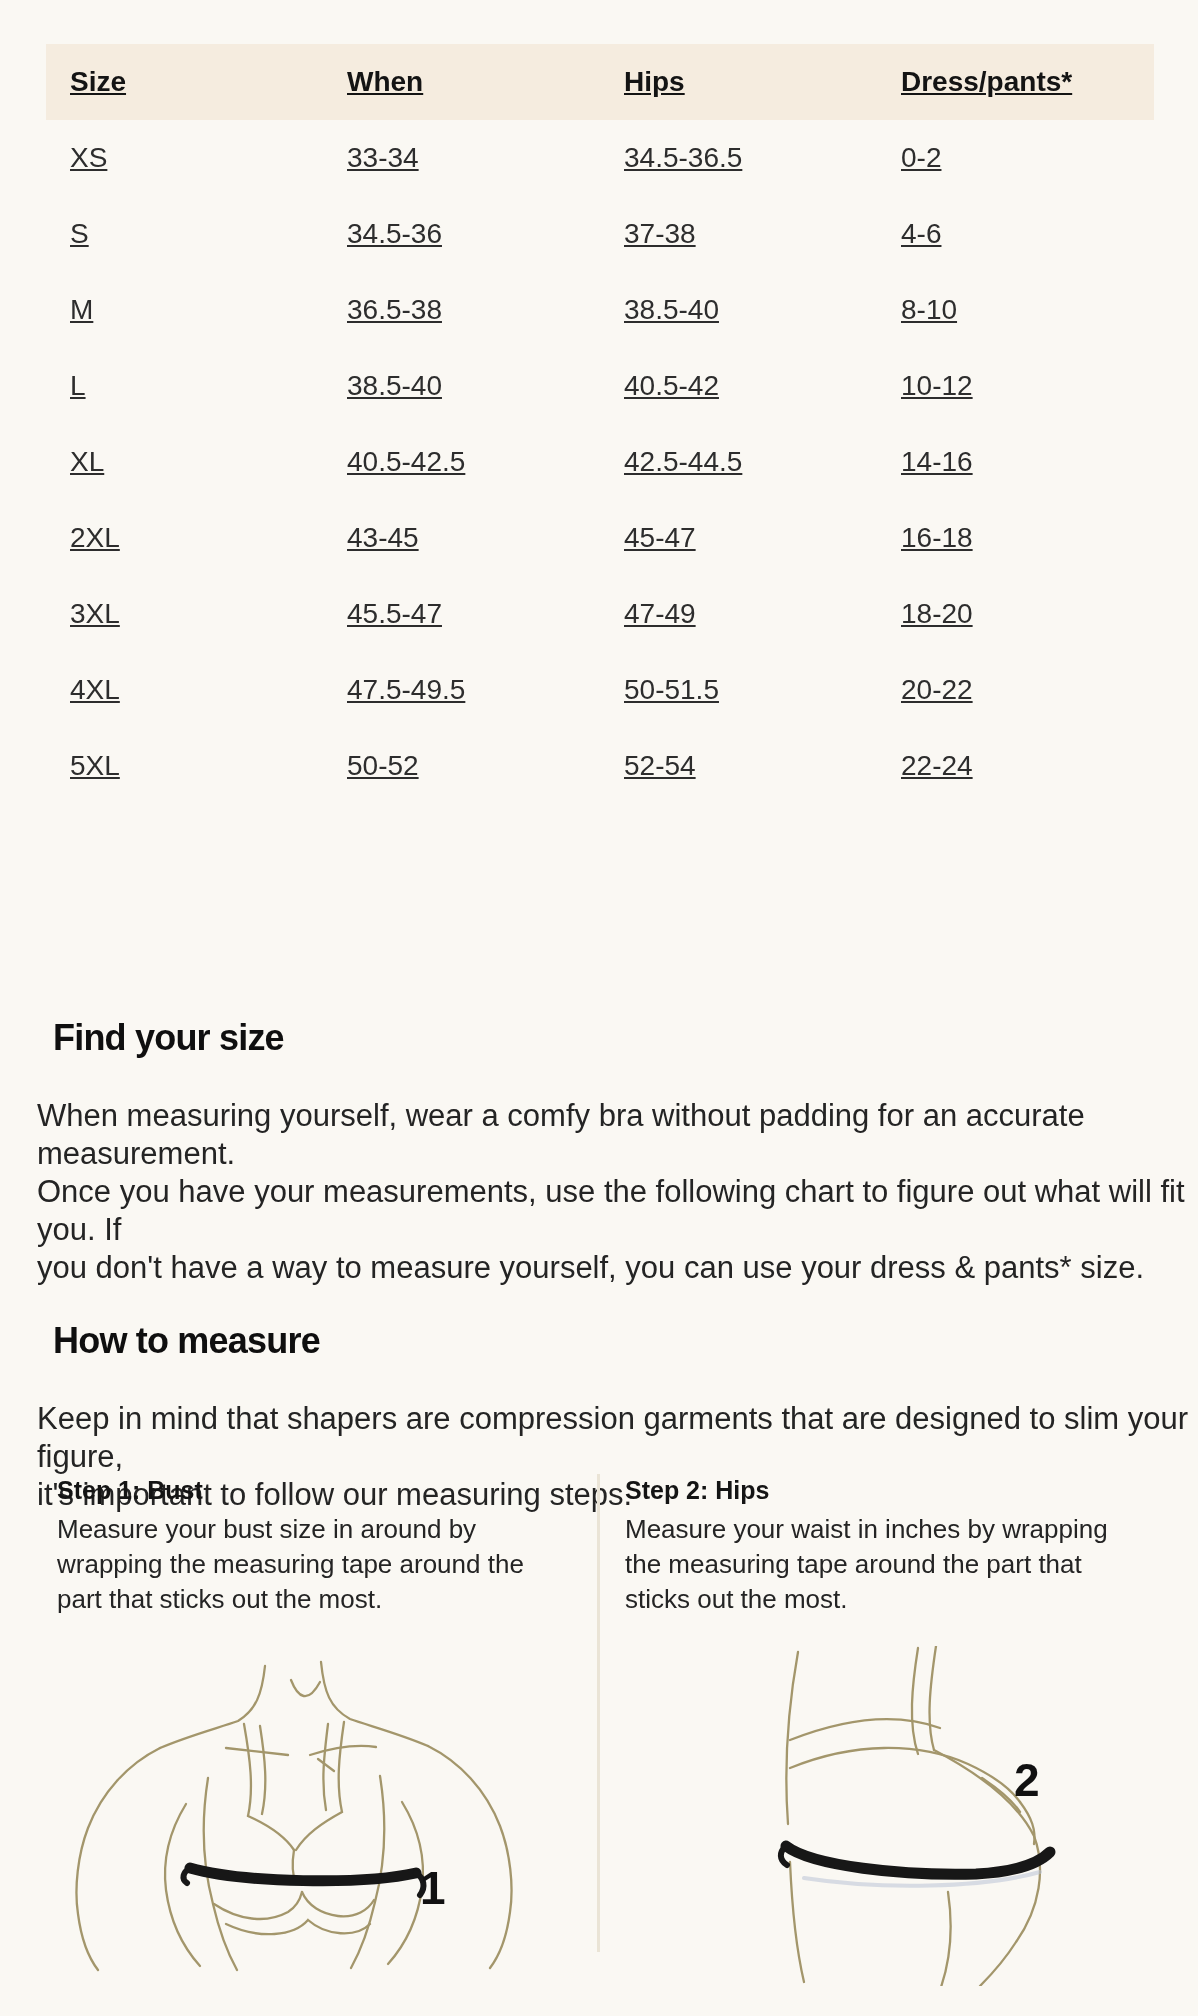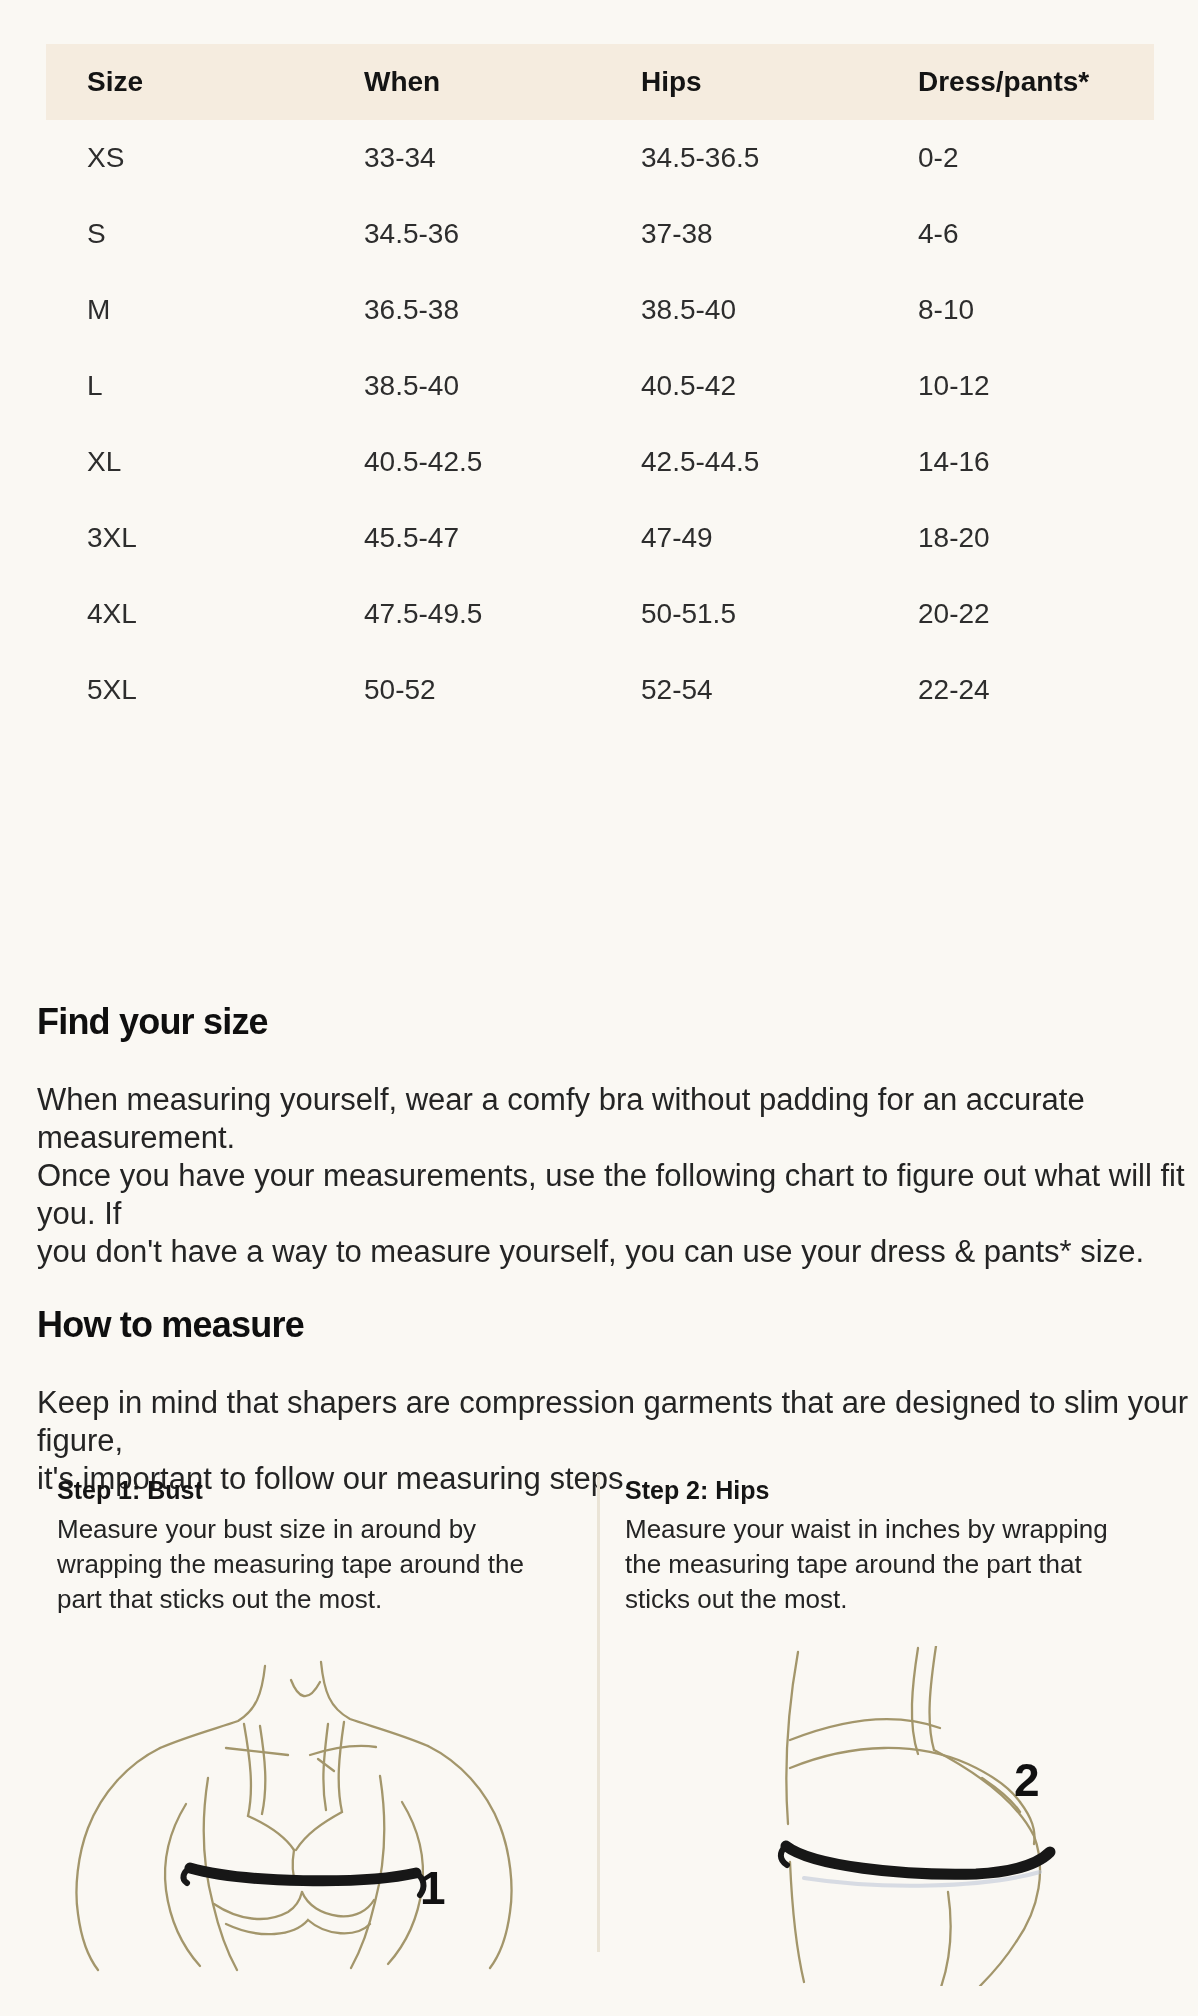--- a/index.html
+++ b/index.html
@@ -5,26 +5,26 @@
   html,body{margin:0;padding:0;}
   body{
     width:1198px;height:2016px;position:relative;overflow:hidden;
     background:#faf8f3;color:#232323;
     font-family:"Liberation Sans", sans-serif;
   }
   
   .size-chart{position:absolute;left:46px;top:44px;width:1108px;}
   .chart-head{display:flex;height:76px;align-items:center;background:#f5ecdf;}
   .chart-head .cell{font-weight:bold;color:#141414;}
-  .cell{width:25%;padding-left:41px;box-sizing:border-box;font-size:28px;}
+  .cell{width:25%;padding-left:24px;box-sizing:border-box;font-size:28px;text-decoration:underline;}
   .t-row{display:flex;height:76px;align-items:center;color:#2d2d2d;}
   
   .section{position:absolute;left:37px;width:1160px;}
   .section-heading{
-    margin:0;font-size:36px;font-weight:bold;color:#0f0f0f;letter-spacing:-0.8px;
+    margin:16px;font-size:36px;font-weight:bold;color:#0f0f0f;letter-spacing:-0.8px;
   }
   .section-body{
     margin:38px 0 0 0;font-size:31px;line-height:38px;color:#242424;white-space:pre-line;
   }
   #find-your-size{top:1001px;}
   #how-to-measure{top:1304px;}
   
   .steps{position:absolute;left:0;top:1474px;width:954px;height:542px;}
   .steps-divider{position:absolute;left:597px;top:0;width:3px;height:478px;background:#eae4d6;}
   .step{position:absolute;top:2px;}
@@ -77,20 +77,26 @@
       <div class="cell">40.5-42</div>
       <div class="cell">10-12</div>
     </div>
       <div class="t-row">
       <div class="cell">XL</div>
       <div class="cell">40.5-42.5</div>
       <div class="cell">42.5-44.5</div>
       <div class="cell">14-16</div>
     </div>
       <div class="t-row">
+      <div class="cell">2XL</div>
+      <div class="cell">43-45</div>
+      <div class="cell">45-47</div>
+      <div class="cell">16-18</div>
+    </div>
+      <div class="t-row">
       <div class="cell">3XL</div>
       <div class="cell">45.5-47</div>
       <div class="cell">47-49</div>
       <div class="cell">18-20</div>
     </div>
       <div class="t-row">
       <div class="cell">4XL</div>
       <div class="cell">47.5-49.5</div>
       <div class="cell">50-51.5</div>
       <div class="cell">20-22</div>

